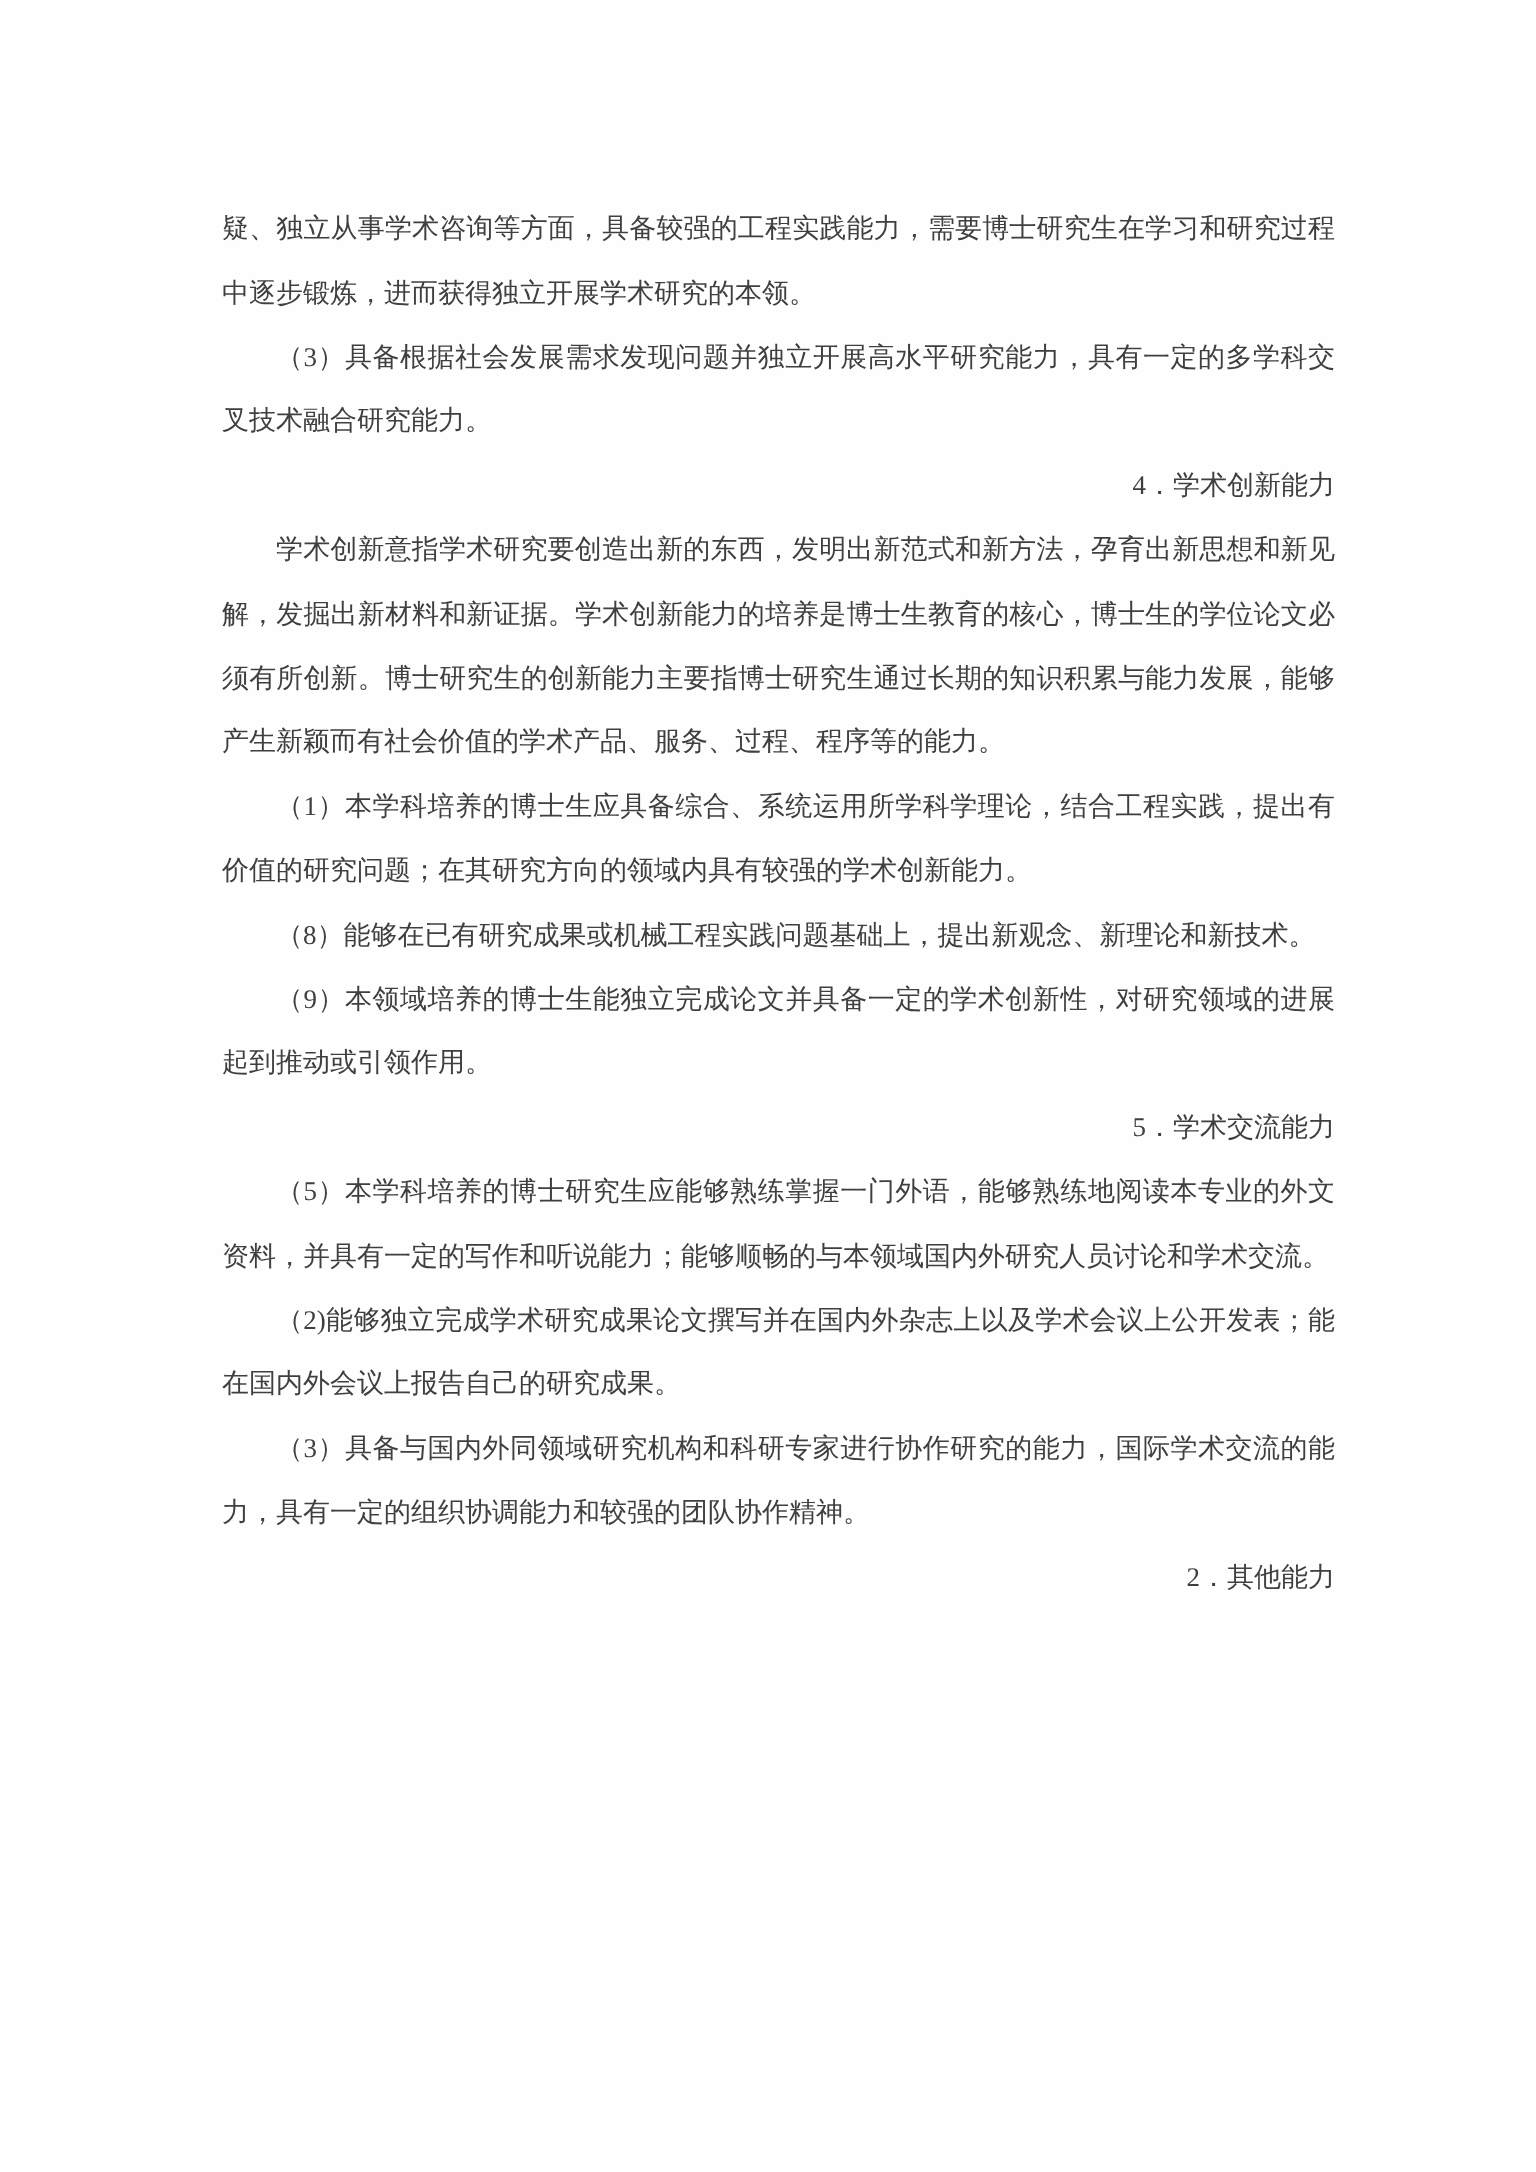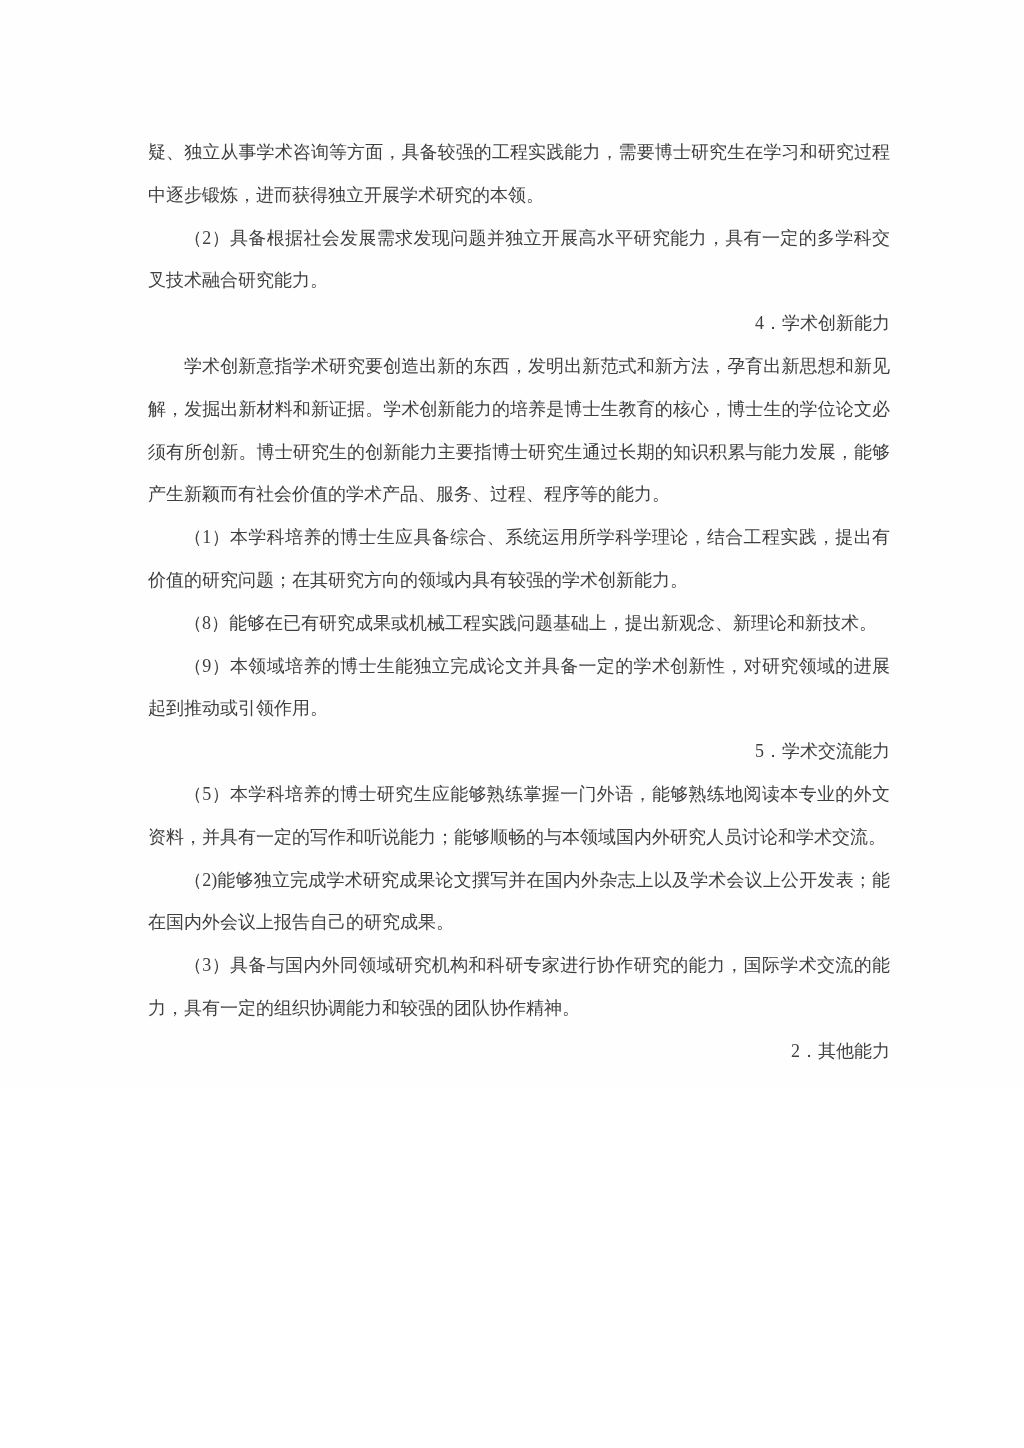--- a/index.html
+++ b/index.html
@@ -46,21 +46,21 @@
     text-align: left;
     text-indent: 0;
   }
 </style>
 </head>
 <body>
 
 <div class="page">
   <div class="content">
     <p class="para no-indent">疑、独立从事学术咨询等方面，具备较强的工程实践能力，需要博士研究生在学习和研究过程中逐步锻炼，进而获得独立开展学术研究的本领。</p>
-    <p class="para">（2）具备根据社会发展需求发现问题并独立开展高水平研究能力，具有一定的多学科交叉技术融合研究能力。</p>
+    <p class="para">（3）具备根据社会发展需求发现问题并独立开展高水平研究能力，具有一定的多学科交叉技术融合研究能力。</p>
     <p class="subhead">4．学术创新能力</p>
     <p class="para">学术创新意指学术研究要创造出新的东西，发明出新范式和新方法，孕育出新思想和新见解，发掘出新材料和新证据。学术创新能力的培养是博士生教育的核心，博士生的学位论文必须有所创新。博士研究生的创新能力主要指博士研究生通过长期的知识积累与能力发展，能够产生新颖而有社会价值的学术产品、服务、过程、程序等的能力。</p>
     <p class="para">（1）本学科培养的博士生应具备综合、系统运用所学科学理论，结合工程实践，提出有价值的研究问题；在其研究方向的领域内具有较强的学术创新能力。</p>
     <p class="para">（8）能够在已有研究成果或机械工程实践问题基础上，提出新观念、新理论和新技术。</p>
     <p class="para">（9）本领域培养的博士生能独立完成论文并具备一定的学术创新性，对研究领域的进展起到推动或引领作用。</p>
     <p class="subhead">5．学术交流能力</p>
     <p class="para">（5）本学科培养的博士研究生应能够熟练掌握一门外语，能够熟练地阅读本专业的外文资料，并具有一定的写作和听说能力；能够顺畅的与本领域国内外研究人员讨论和学术交流。</p>
     <p class="para">（2)能够独立完成学术研究成果论文撰写并在国内外杂志上以及学术会议上公开发表；能在国内外会议上报告自己的研究成果。</p>
     <p class="para">（3）具备与国内外同领域研究机构和科研专家进行协作研究的能力，国际学术交流的能力，具有一定的组织协调能力和较强的团队协作精神。</p>
     <p class="subhead">2．其他能力</p>

